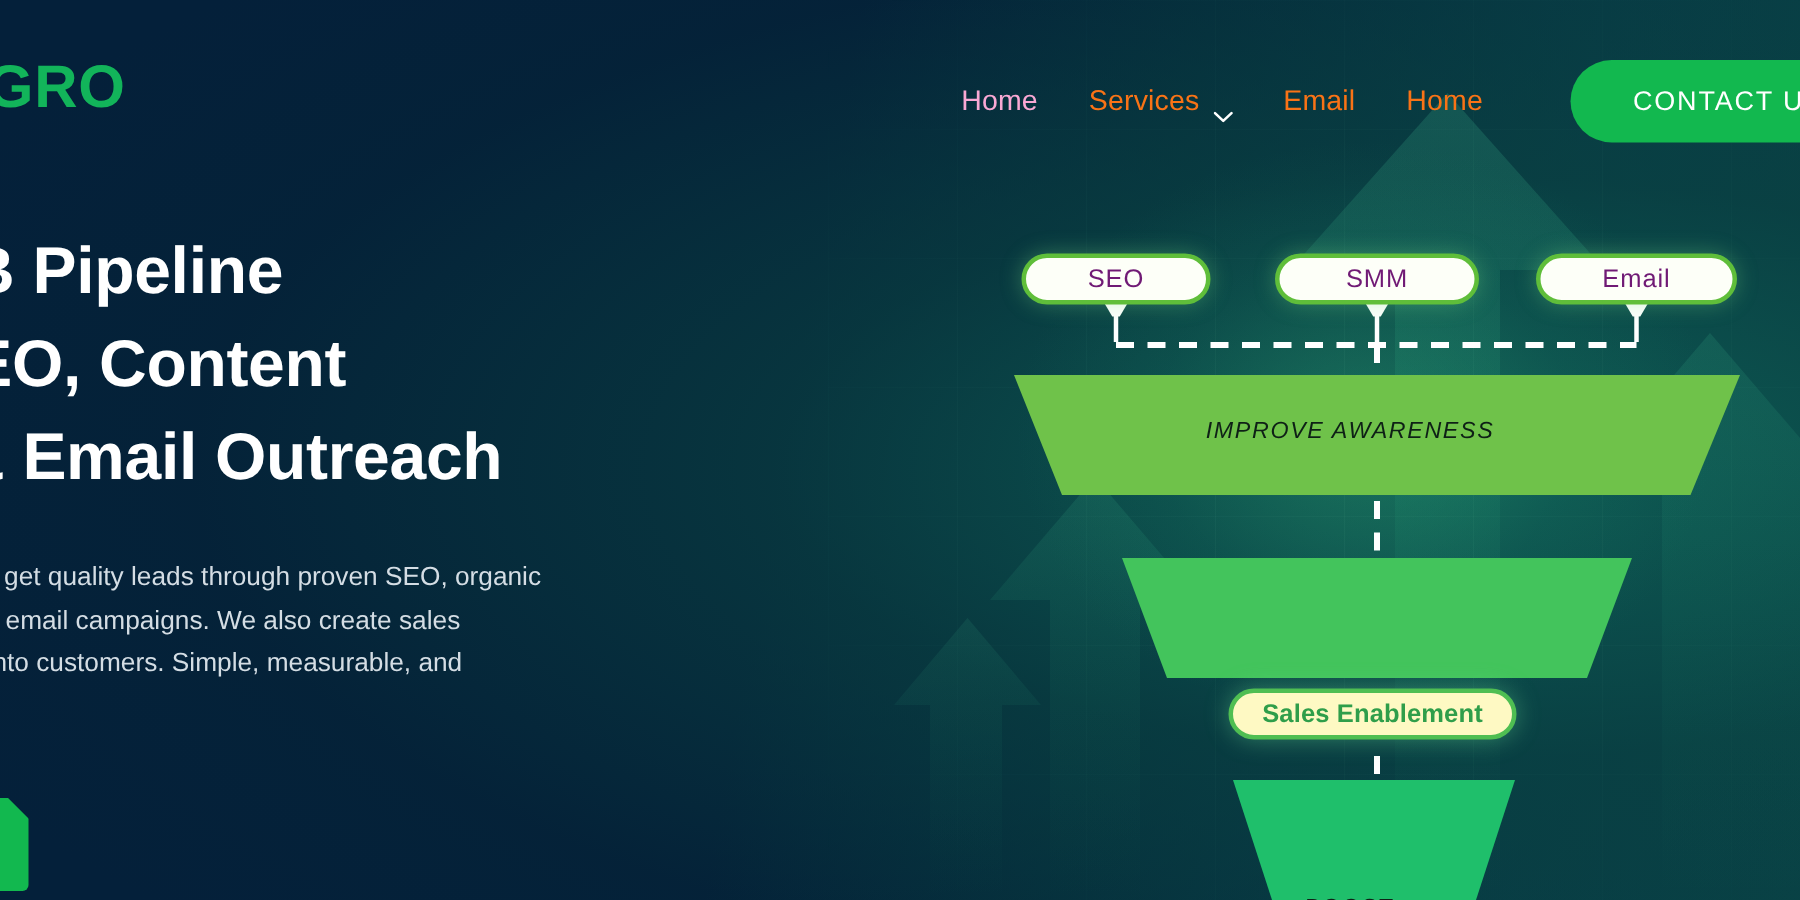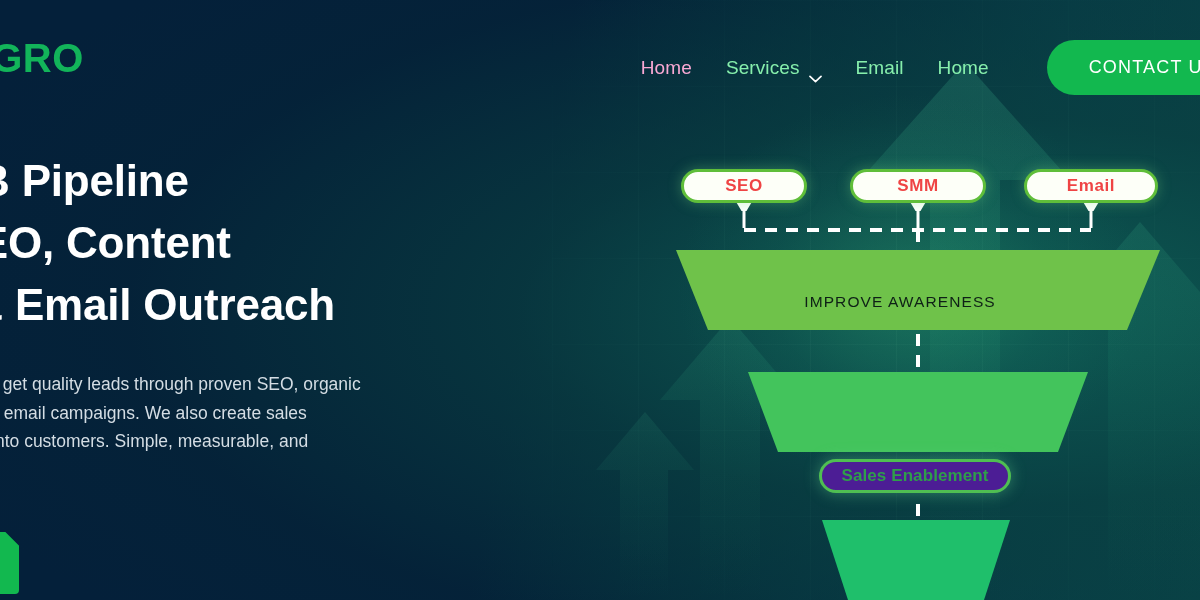--- a/index.html
+++ b/index.html
@@ -59,21 +59,21 @@
     font-size:40px; font-weight:bold; letter-spacing:.5px;
     color:#12b45a; white-space:nowrap;
     font-family:"Liberation Sans", sans-serif;
   }
   .nav {
     position:absolute; right:-58px; top:40px;
     display:flex; align-items:center; gap:34px;
     white-space:nowrap;
   }
   .nav-item {
-    font-size:19px; color:#86efac; letter-spacing:.1px;
+    font-size:19px; color:#f97316; letter-spacing:.1px;
     display:flex; align-items:center; gap:9px;
     cursor:pointer;
   }
   .nav-item.active { color:#f9a8d4; }
   .chev {
     width:13px; height:8px; display:inline-block; position:relative; top:2px;
   }
   .nav-cta {
     margin-left:24px;
     background:#12b84f;
@@ -131,35 +131,35 @@
   .funnel svg { position:absolute; inset:0; width:100%; height:100%; overflow:visible; }
 
   
   .pill {
     position:absolute;
     background:#fdfff8;
     border:3px solid #5fbe3a;
     border-radius:30px;
     height:34px;
     display:flex; align-items:center; justify-content:center;
-    color:#ef4444;
-    font-weight:bold;
+    color:#701a75;
+    font-weight:normal;
     font-size:17px;
     letter-spacing:.6px;
     box-shadow:0 0 14px rgba(120,220,130,.35);
     cursor:pointer;
   }
   .pill-seo   { left:81px;  top:89px;  width:126px; }
   .pill-smm   { left:250px; top:89px;  width:136px; }
   .pill-email { left:424px; top:89px;  width:134px; }
 
   .pill-sales {
     position:absolute;
     left:219px; top:379px; width:192px; height:34px;
-    background:#4c1d95;
+    background:#fef9c3;
     border:3px solid #4fbe52;
     border-radius:30px;
     display:flex; align-items:center; justify-content:center;
     color:#2f9e4a;
     font-weight:bold;
     font-size:17px;
     letter-spacing:.1px;
     box-shadow:0 0 16px rgba(110,225,150,.4);
     cursor:pointer;
   }
@@ -168,21 +168,21 @@
   .stage-label {
     position:absolute;
     color:#0e2016;
     font-size:15.5px;
     letter-spacing:1.1px;
     text-align:center;
     line-height:26px;
     white-space:nowrap;
     pointer-events:none;
   }
-  .label-awareness  { left:0; top:209px;  width:600px; }
+  .label-awareness  { left:0; top:195px;  width:600px;font-style:italic; }
   .label-engagement { left:0; top:310px;  width:600px; }
   .label-boost      { left:0; top:513px;  width:600px; white-space:normal; }
 </style>
 </head>
 <body>
 
 <div id="page">
 
   <div class="bg-base"></div>
   <div class="bg-grid"></div>

